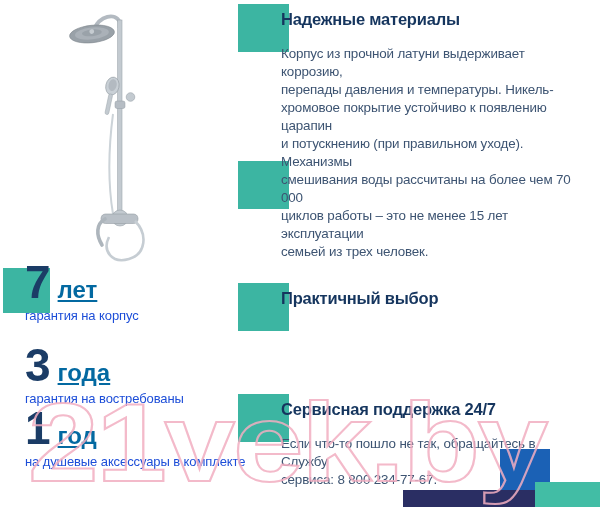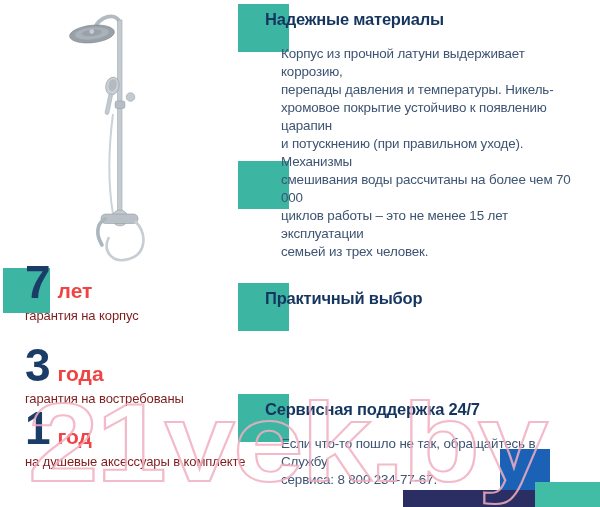--- a/index.html
+++ b/index.html
@@ -8,34 +8,34 @@
     font-family:"Liberation Sans", sans-serif;
   }
   
   .feature-block{position:absolute;left:265px;width:330px;}
   .accent-square{
     position:absolute;left:-27px;top:-6px;width:51px;height:48px;
     background:#3cb5a2;z-index:0;
   }
   .block-title{
     position:relative;z-index:1;font-size:16.5px;font-weight:bold;
-    color:#15355e;margin:0 0 3px 0;letter-spacing:-0.2px;
+    color:#15355e;margin:0 0 3px 16px;letter-spacing:-0.2px;
   }
   .block-body{
     position:relative;z-index:1;font-size:13.4px;line-height:18px;
     color:#3d5472;white-space:pre-line;letter-spacing:-0.15px;margin:16px;
   }
   
   .warranty{position:absolute;left:25px;}
   .warranty .accent-square{left:-22px;top:8px;width:47px;height:45px;}
   .num-row{position:relative;z-index:1;display:flex;align-items:baseline;gap:7px;}
   .big-num{font-size:46px;line-height:44px;font-weight:bold;color:#1b3c66;}
-  .num-unit{font-size:21px;font-weight:bold;color:#ef4444;}
+  .num-unit{font-size:24px;font-weight:bold;color:#0369a1;text-decoration:underline;}
   .warranty-label{
-    position:relative;z-index:1;font-size:13px;color:#7f1d1d;
+    position:relative;z-index:1;font-size:13px;color:#1d4ed8;
     margin-top:4px;letter-spacing:-0.1px;white-space:pre;
   }
   
   .product-img{position:absolute;left:45px;top:2px;z-index:0;}
   
   .shape{position:absolute;}
   .shape-blue{left:500px;top:449px;width:50px;height:51px;background:#1b61b5;}
   .shape-navy{left:403px;top:490px;width:134px;height:17px;background:#2a2e63;}
   .shape-teal{left:535px;top:482px;width:65px;height:25px;background:#42bda5;}
   

